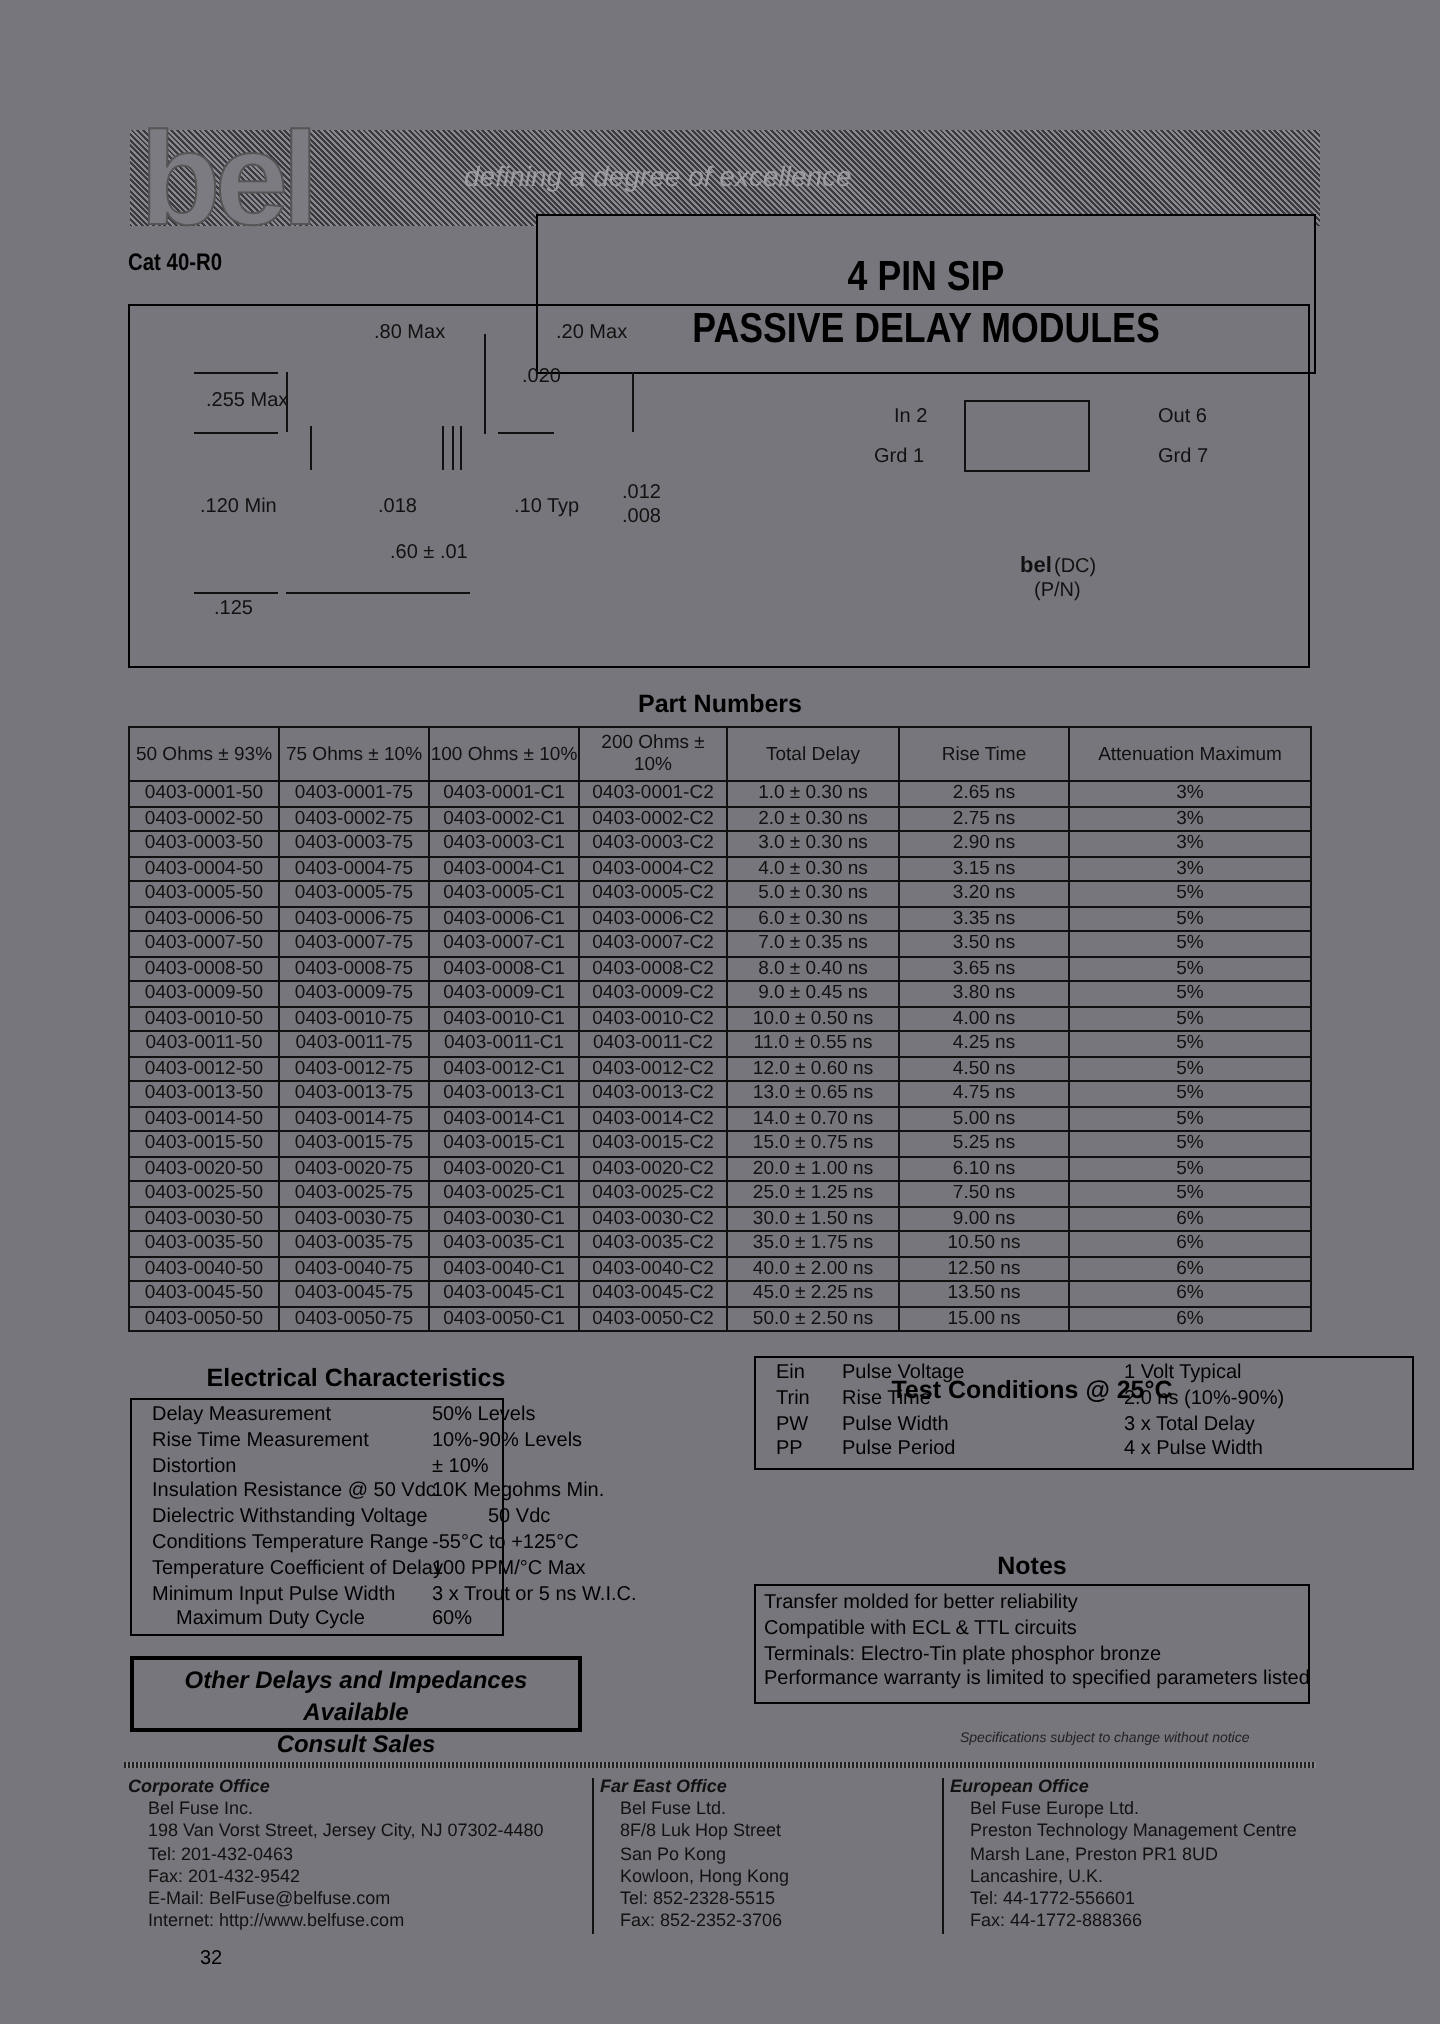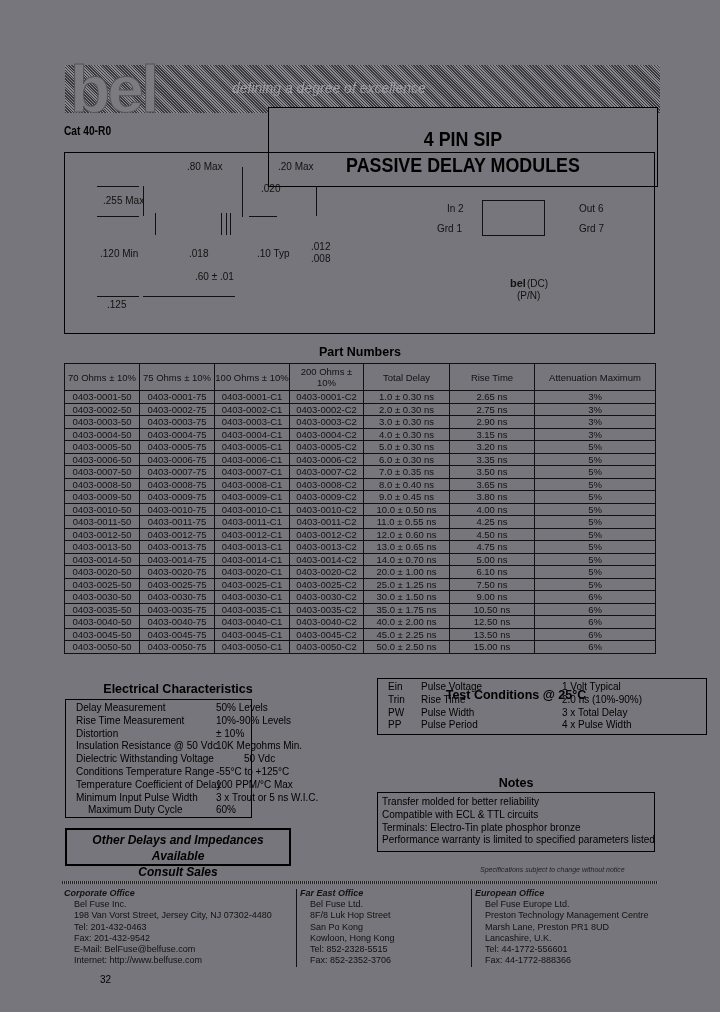--- a/index.html
+++ b/index.html
@@ -88,21 +88,21 @@
   <div class="line" style="left:417px;top:47px;width:1px;height:37px;background:none;border:1px solid #111;width:63px;height:36px;box-sizing:border-box;"></div>
   <div class="dlabel" style="left:445px;top:124px;font-weight:bold;font-size:11px">bel</div>
   <div class="dlabel" style="left:462px;top:125px">(DC)</div>
   <div class="dlabel" style="left:452px;top:137px">(P/N)</div>
 </div>
 
 <div class="sec-title" style="left:64px;top:345px;width:592px">Part Numbers</div>
 <table class="parts">
   <thead>
     <tr>
-      <th style="width:74px">70 Ohms ± 10%</th>
+      <th style="width:74px">50 Ohms ± 93%</th>
       <th style="width:74px">75 Ohms ± 10%</th>
       <th style="width:74px">100 Ohms ± 10%</th>
       <th style="width:73px">200 Ohms ± 10%</th>
       <th style="width:85px">Total Delay</th>
       <th style="width:84px">Rise Time</th>
       <th>Attenuation Maximum</th>
     </tr>
   </thead>
   <tbody id="parts-body">
       <tr>
@@ -222,20 +222,29 @@
         <td>4.75 ns</td>
         <td>5%</td>
       </tr>
       <tr>
         <td>0403-0014-50</td>
         <td>0403-0014-75</td>
         <td>0403-0014-C1</td>
         <td>0403-0014-C2</td>
         <td>14.0 ± 0.70 ns</td>
         <td>5.00 ns</td>
+        <td>5%</td>
+      </tr>
+      <tr>
+        <td>0403-0015-50</td>
+        <td>0403-0015-75</td>
+        <td>0403-0015-C1</td>
+        <td>0403-0015-C2</td>
+        <td>15.0 ± 0.75 ns</td>
+        <td>5.25 ns</td>
         <td>5%</td>
       </tr>
       <tr>
         <td>0403-0020-50</td>
         <td>0403-0020-75</td>
         <td>0403-0020-C1</td>
         <td>0403-0020-C2</td>
         <td>20.0 ± 1.00 ns</td>
         <td>6.10 ns</td>
         <td>5%</td>

